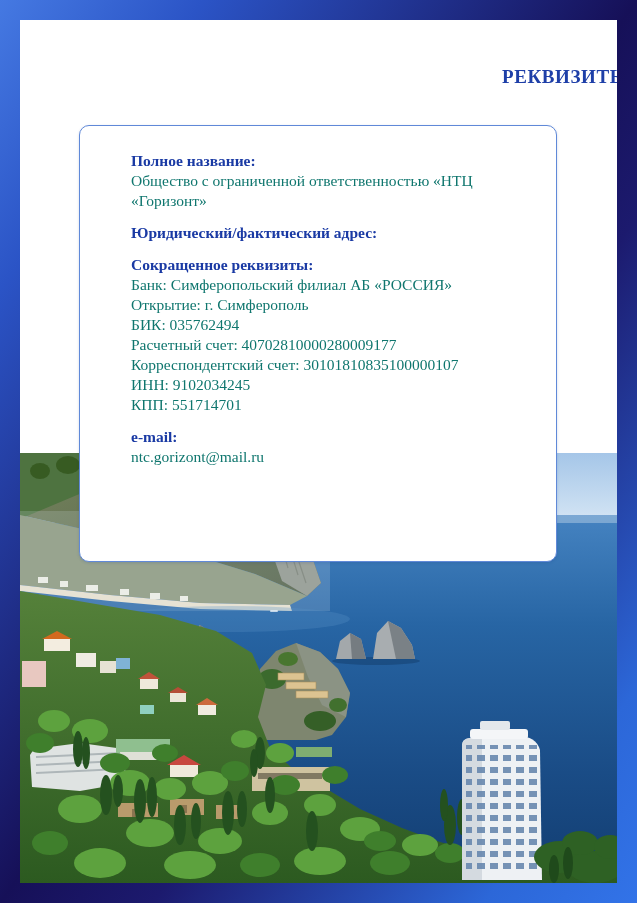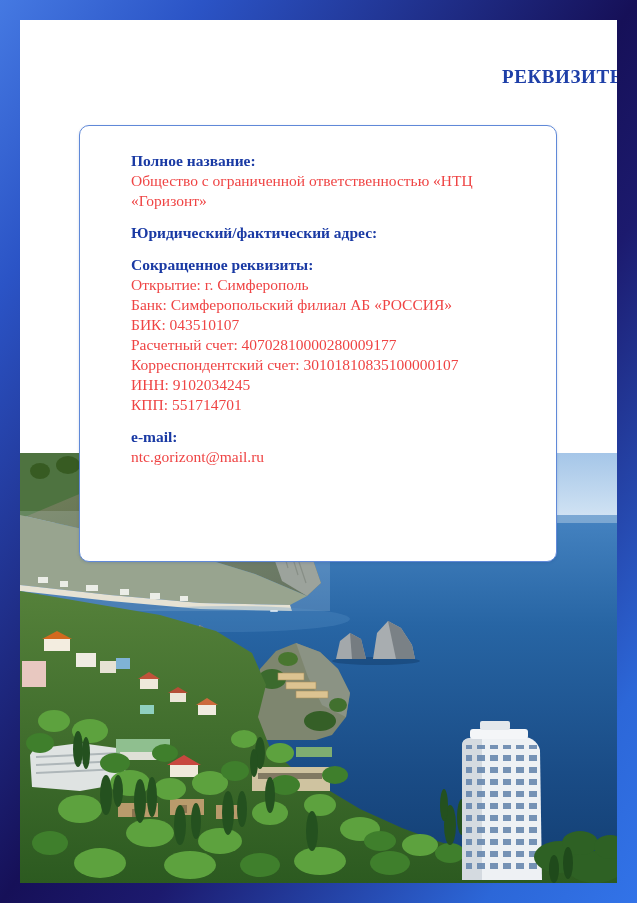--- a/index.html
+++ b/index.html
@@ -29,21 +29,21 @@
     background:#ffffff;border:1px solid #6089d8;border-radius:10px;
     padding:25px 20px 18px 51px;z-index:2;
     box-shadow:0 1px 3px rgba(30,60,140,.18);
     margin-left:16px;
   }
   .req-section{margin:0 0 12px 0;}
   .req-label{
     font-weight:bold;color:#1a3aa4;font-size:15.5px;line-height:20px;
   }
   .req-line{
-    color:#ef4444;font-size:15.5px;line-height:20px;
+    color:#0f766e;font-size:15.5px;line-height:20px;
   }
 </style>
 </head>
 <body>
 
 <div class="frame">
   <div class="inner">
 
     <h1 class="doc-title">РЕКВИЗИТЫ</h1>
 
@@ -260,23 +260,23 @@
   </section>
 
 
   <section class="req-section">
     <div class="req-label">Юридический/фактический адрес:</div>
   </section>
 
   <section class="req-section">
     <div class="req-label">Сокращенное реквизиты:</div>
     <div class="req-lines">
+              <div class="req-line">Банк: Симферопольский филиал АБ «РОССИЯ»</div>
               <div class="req-line">Открытие: г. Симферополь</div>
-              <div class="req-line">Банк: Симферопольский филиал АБ «РОССИЯ»</div>
-              <div class="req-line">БИК: 043510107</div>
+              <div class="req-line">БИК: 035762494</div>
               <div class="req-line">Расчетный счет: 40702810000280009177</div>
               <div class="req-line">Корреспондентский счет: 30101810835100000107</div>
               <div class="req-line">ИНН: 9102034245</div>
               <div class="req-line">КПП: 551714701</div>
             </div>
   </section>
 
   <section class="req-section">
     <div class="req-label">e-mail:</div>
     <div class="req-lines">

